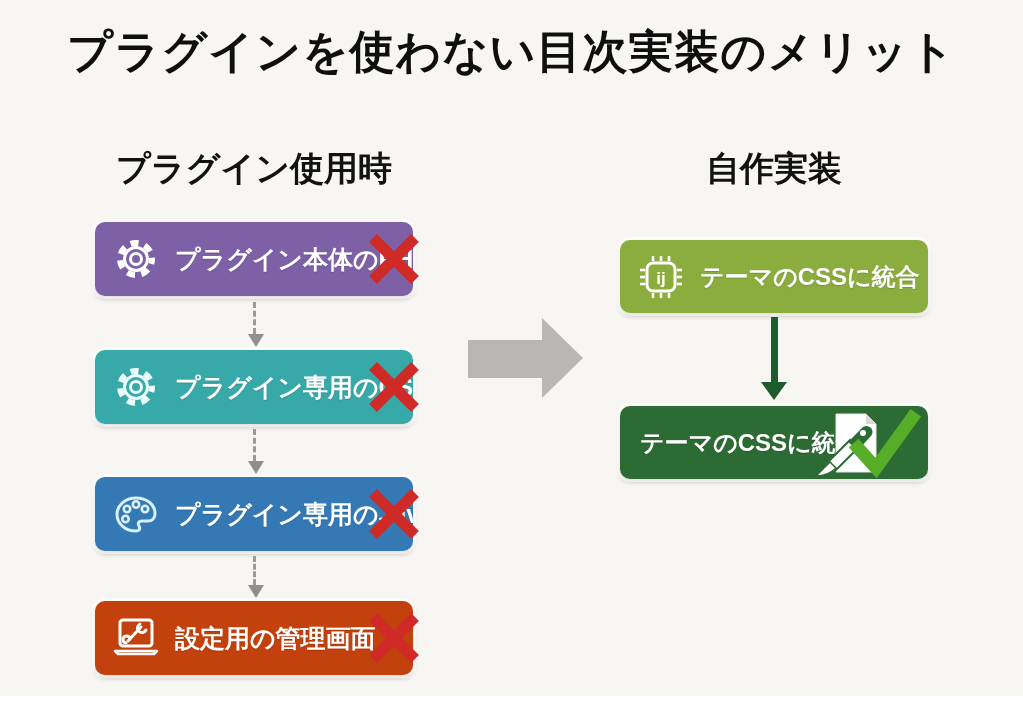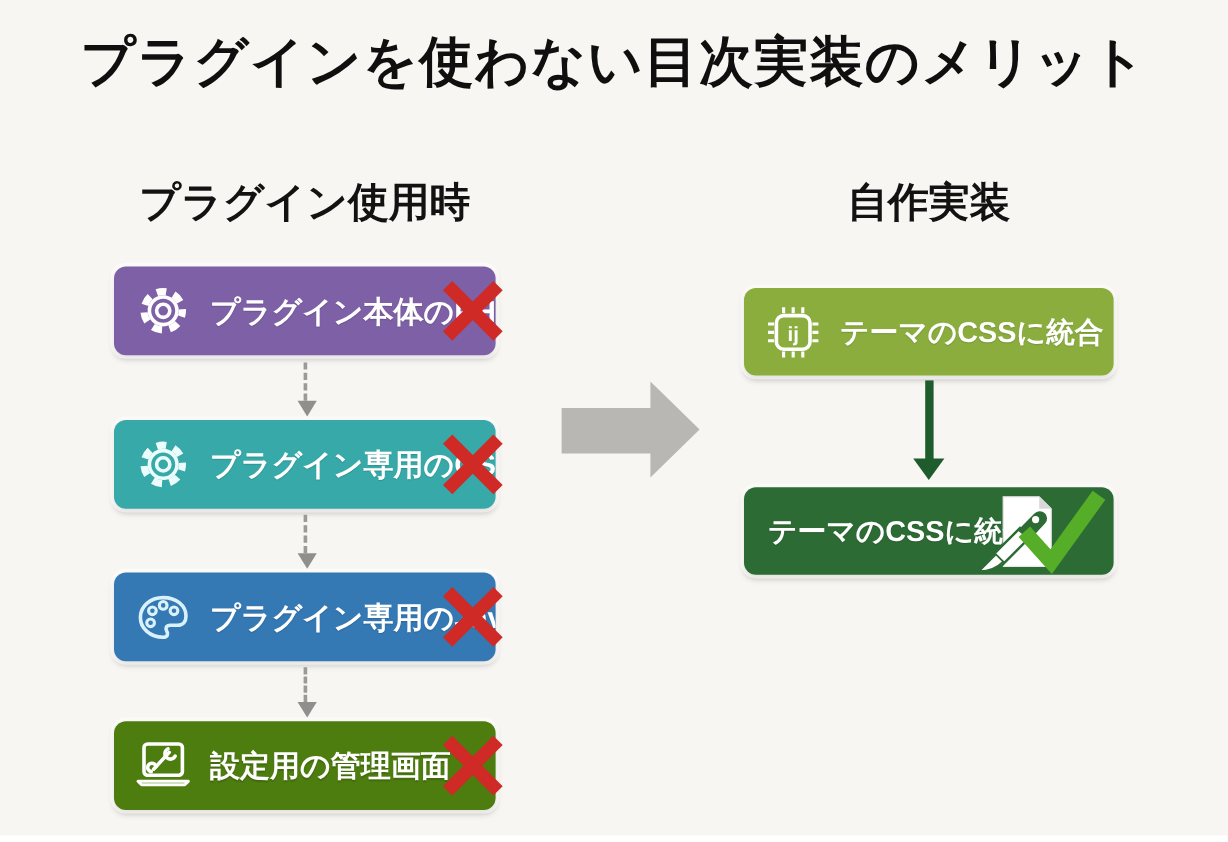--- a/index.html
+++ b/index.html
@@ -114,21 +114,21 @@
         <line x1="8" y1="8" x2="50" y2="50" stroke="#cf2a26" stroke-width="11"></line>
         <line x1="50" y1="8" x2="8" y2="50" stroke="#cf2a26" stroke-width="11"></line>
       </svg>
     </span>
   </div>
 
   <div class="dashed-connector dc3">
       <span class="head"></span>
     </div>
 
-  <div class="flow-box left-box lb4" style="background-color: #4d7c0f;">
+  <div class="flow-box left-box lb4" style="background-color: #c2410c;">
     <span class="icon">
       <svg viewBox="0 0 50 50" width="50" height="50">
         <rect x="9" y="7" width="32" height="26" rx="3" fill="none" stroke="#fff" stroke-width="3"></rect>
         <path d="M4 38 L46 38 L43 41 L7 41 Z" fill="none" stroke="#fff" stroke-width="2.5" stroke-linejoin="round"></path>
         <path d="M17 28 L30 14" stroke="#fff" stroke-width="3" stroke-linecap="round"></path>
         <path d="M29 11 a4.5 4.5 0 1 0 6 6" fill="none" stroke="#fff" stroke-width="3" stroke-linecap="round"></path>
         <path d="M15 30 a3.5 3.5 0 1 1 4 -4" fill="none" stroke="#fff" stroke-width="3" stroke-linecap="round"></path>
       </svg>
     </span>
     <span class="label clip">設定用の管理画面</span>

